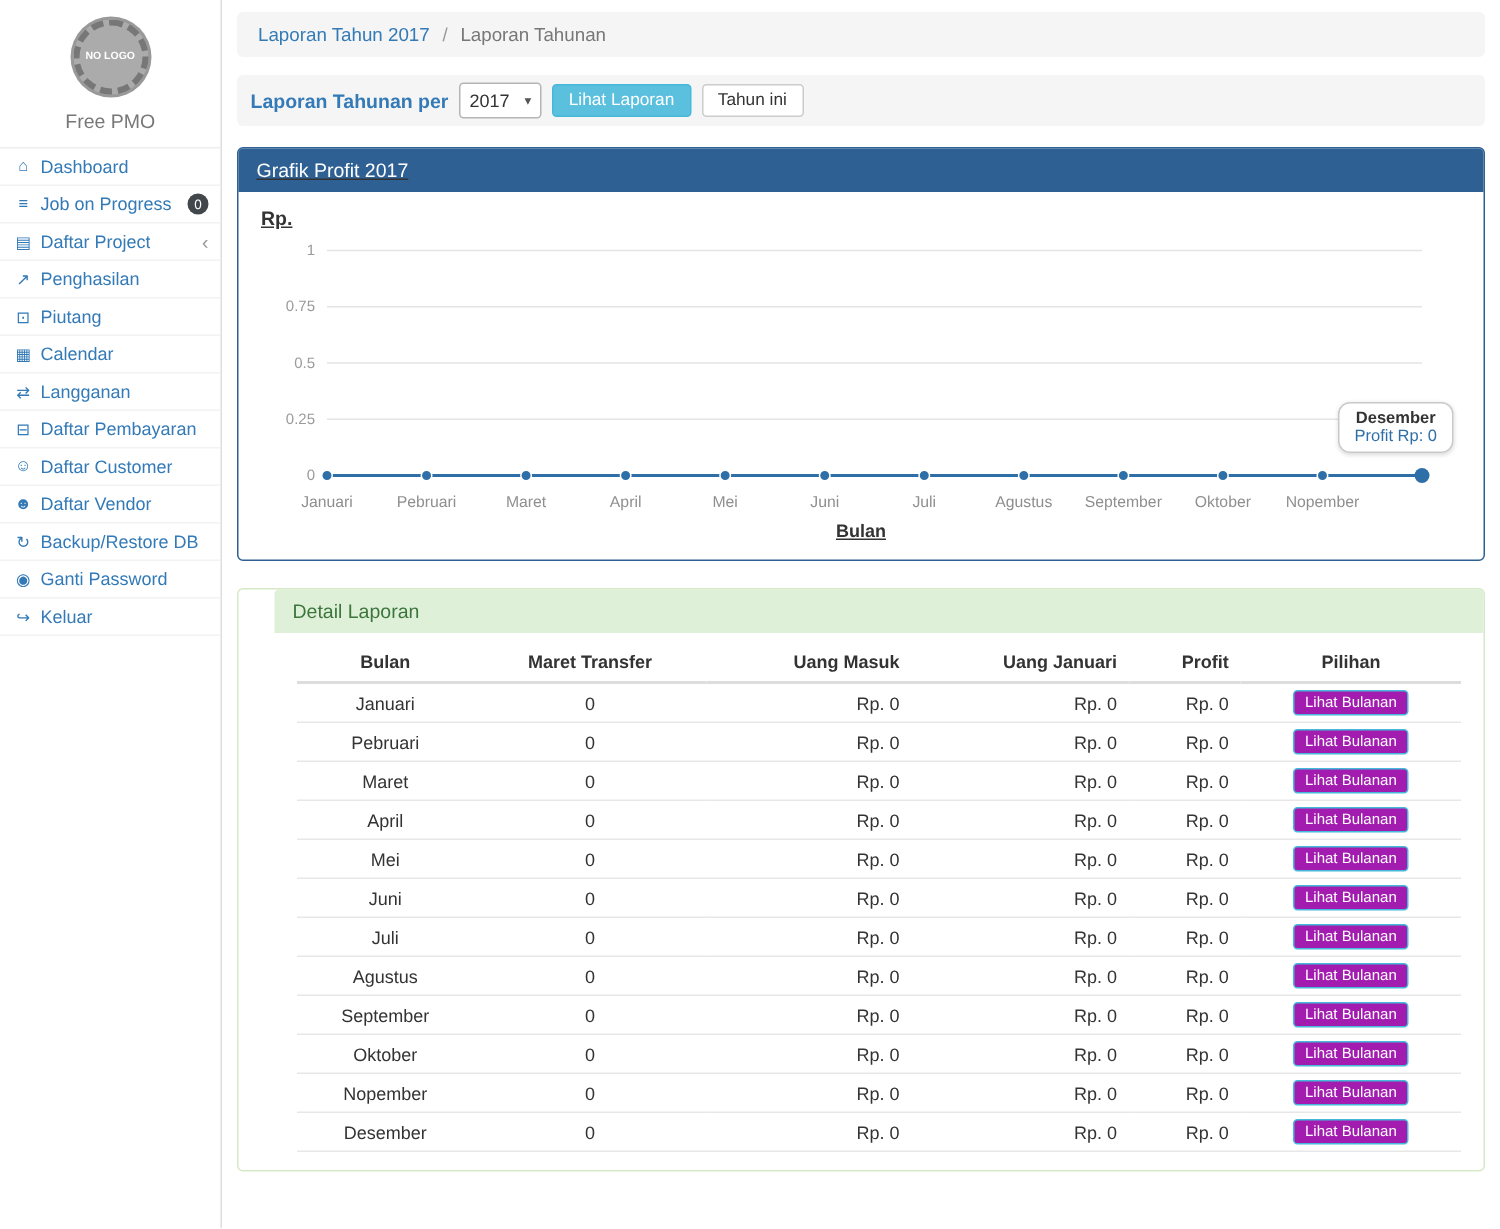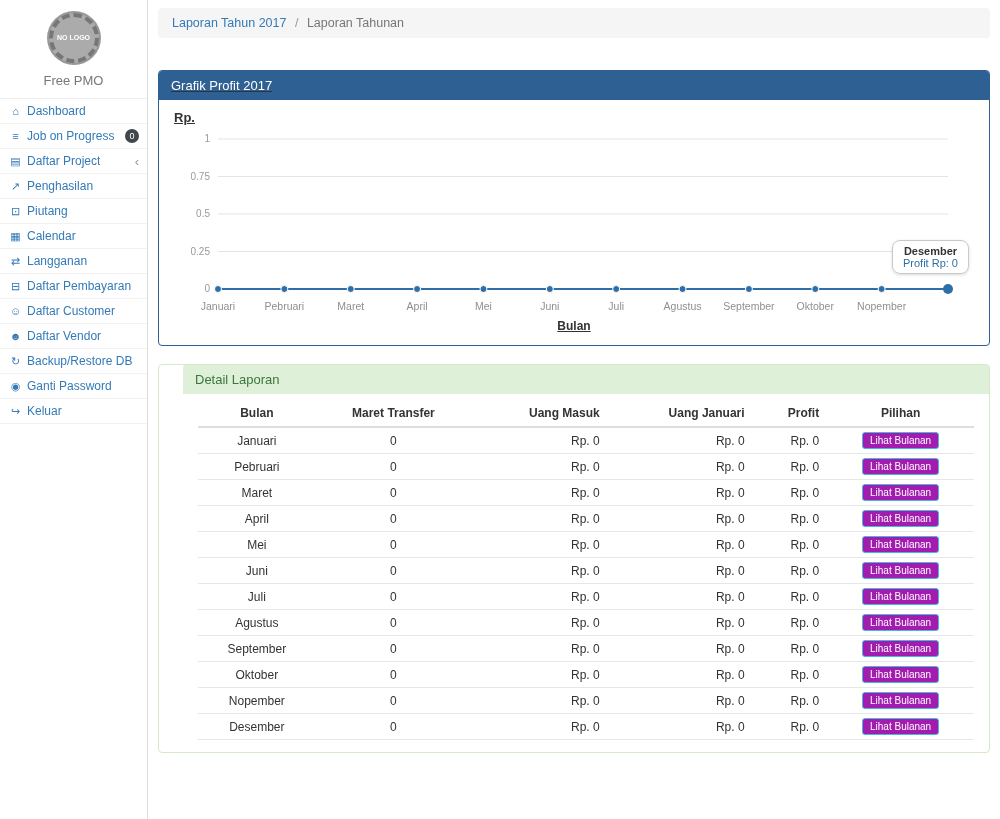--- a/index.html
+++ b/index.html
@@ -43,21 +43,21 @@
     font-size: 9px; min-width: 14px; height: 14px; line-height: 14px;
     border-radius: 8px; text-align: center; padding: 0 3px;
   }
   .mi-chevron { margin-left: auto; color: #999; font-size: 13px; line-height: 1; }
 
   
   .main { flex: 1; min-width: 0; background: #fff; padding: 8px 10px 0; display: flex; flex-direction: column; }
 
   .breadcrumb {
     background: #f5f5f5; border-radius: 4px;
-    padding: 8px 14px; font-size: 12.5px; color: #777; margin-bottom: 32px;
+    padding: 8px 14px; font-size: 12.5px; color: #777; margin-bottom: 12px;
   }
   .breadcrumb a { color: #337ab7; text-decoration: none; }
   .breadcrumb .sep { margin: 0 5px; color: #999; }
 
   .filter-bar {
     background: #f5f5f5; border-radius: 4px;
     padding: 5px 9px; display: flex; align-items: center; margin-bottom: 14px;
   }
   .filter-label { color: #337ab7; font-weight: bold; font-size: 13px; margin-right: 7px; }
   .select-box {
@@ -176,20 +176,29 @@
   </aside>
 
   <main class="main">
 
     <div class="breadcrumb">
       <a href="#">Laporan Tahun 2017</a>
       <span class="sep">/</span>
       <span>Laporan Tahunan</span>
     </div>
 
+    <div class="filter-bar">
+      <span class="filter-label">Laporan Tahunan per</span>
+      <span class="select-box">
+        <span>2017</span>
+        <span class="select-caret">▾</span>
+      </span>
+      <button class="btn btn-info">Lihat Laporan</button>
+      <button class="btn btn-default">Tahun ini</button>
+    </div>
 
     <section class="panel panel-primary">
       <div class="panel-heading">Grafik Profit 2017</div>
       <div class="chart-body">
         <div class="chart-ylabel">Rp.</div>
         <div id="chart" class="chart-area">
             <svg width="800" height="192">
               <line x1="44" x2="774" y1="162" y2="162" stroke="#e4e4e4" stroke-width="1"></line>
               <text x="36" y="165" text-anchor="end" fill="#9a9a9a" font-size="10">0</text>
               <line x1="44" x2="774" y1="124.5" y2="124.5" stroke="#e4e4e4" stroke-width="1"></line>

